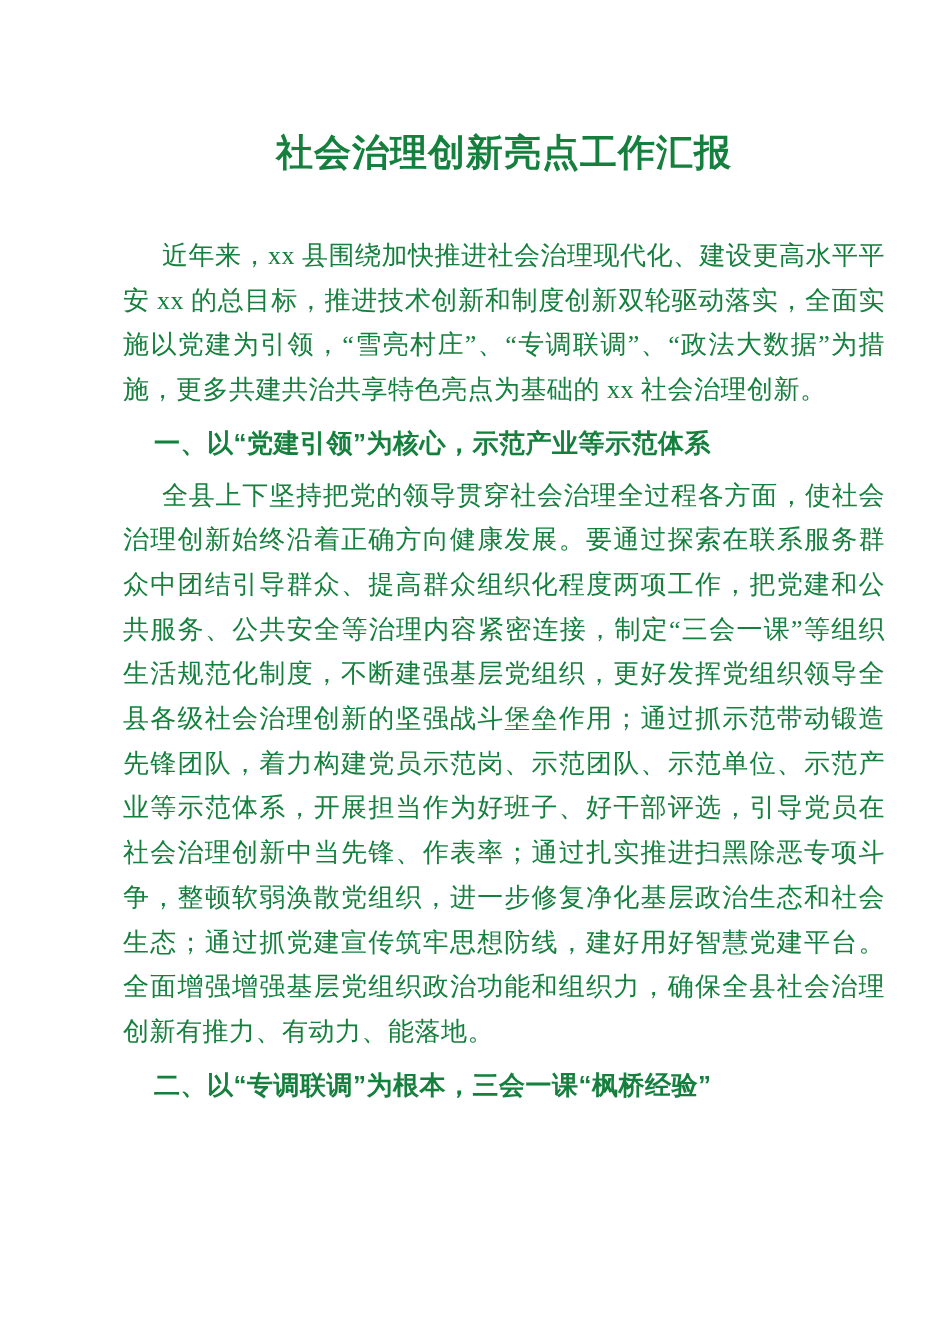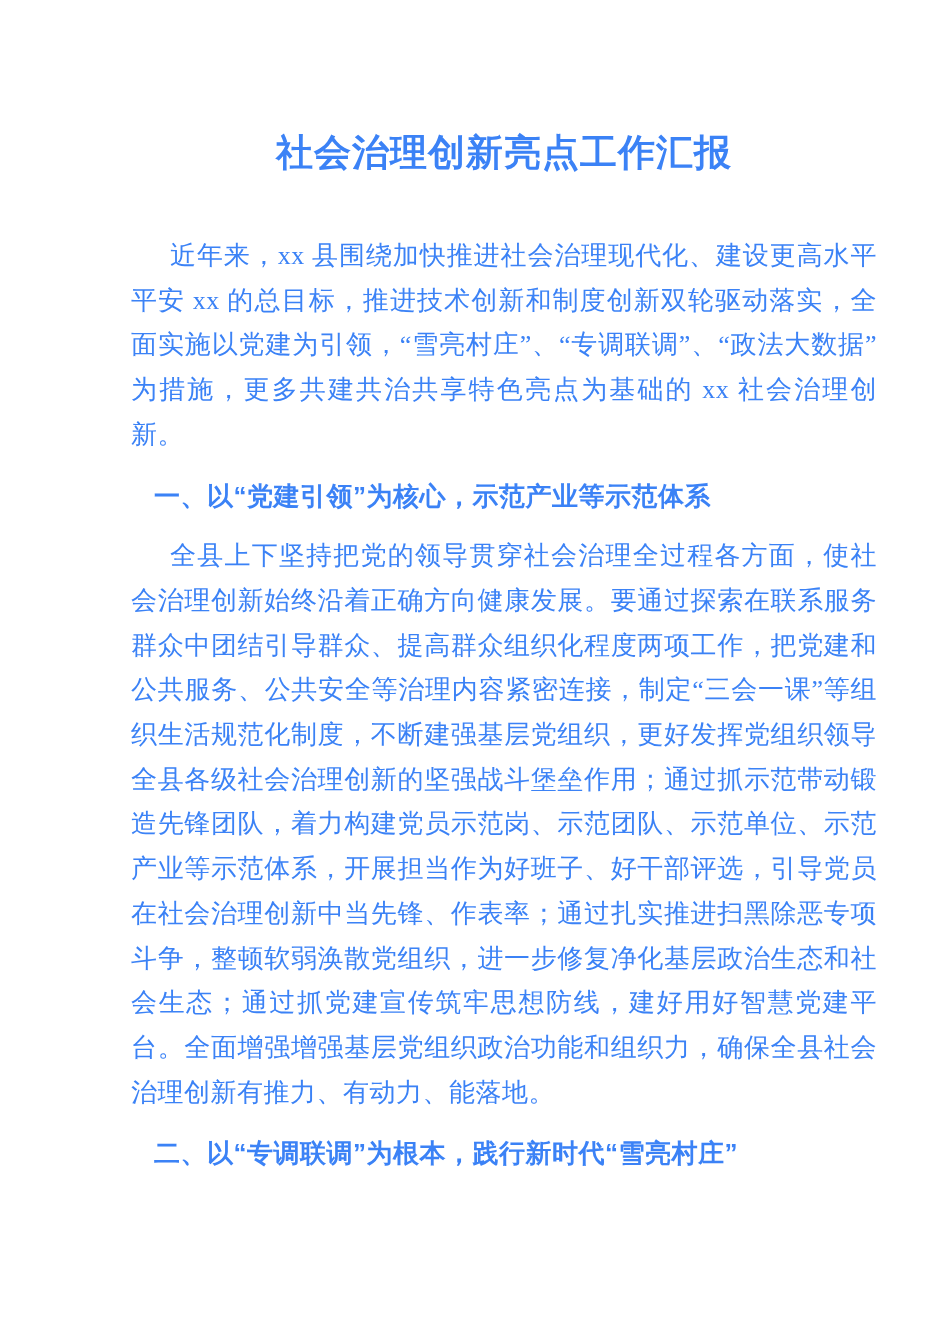--- a/index.html
+++ b/index.html
@@ -6,41 +6,41 @@
     margin: 0;
     padding: 0;
     background: #ffffff;
   }
   .page {
     position: relative;
     width: 950px;
     height: 1344px;
     box-sizing: border-box;
     background: #ffffff;
-    color: #3b82f6;
+    color: #15803d;
     padding: 128px 57px 0 115px;
     overflow: hidden;
   }
   .doc-title {
     font-family: "Liberation Serif", "DejaVu Serif", serif;
     font-weight: 700;
     font-size: 37px;
     line-height: 50px;
     text-align: center;
     letter-spacing: 1px;
     margin: 0 0 56px 0;
   }
   .body-para {
     font-family: "Liberation Serif", "DejaVu Serif", serif;
     font-size: 26px;
     line-height: 44.7px;
     letter-spacing: 0.5px;
     text-align: justify;
     text-indent: 39px;
-    margin: 16px;
+    margin: 8px;
   }
   .section-heading {
     font-family: "Liberation Sans", "DejaVu Sans", sans-serif;
     font-weight: 700;
     font-size: 26px;
     line-height: 44.7px;
     letter-spacing: 0.5px;
     text-indent: 39px;
     margin: 0;
     white-space: nowrap;
@@ -51,14 +51,14 @@
 
 <div class="page">
   <h1 class="doc-title">社会治理创新亮点工作汇报</h1>
 
   <p class="body-para">近年来，xx 县围绕加快推进社会治理现代化、建设更高水平平安 xx 的总目标，推进技术创新和制度创新双轮驱动落实，全面实施以党建为引领，“雪亮村庄”、“专调联调”、“政法大数据”为措施，更多共建共治共享特色亮点为基础的 xx 社会治理创新。</p>
 
   <h2 class="section-heading">一、以“党建引领”为核心，示范产业等示范体系</h2>
 
   <p class="body-para">全县上下坚持把党的领导贯穿社会治理全过程各方面，使社会治理创新始终沿着正确方向健康发展。要通过探索在联系服务群众中团结引导群众、提高群众组织化程度两项工作，把党建和公共服务、公共安全等治理内容紧密连接，制定“三会一课”等组织生活规范化制度，不断建强基层党组织，更好发挥党组织领导全县各级社会治理创新的坚强战斗堡垒作用；通过抓示范带动锻造先锋团队，着力构建党员示范岗、示范团队、示范单位、示范产业等示范体系，开展担当作为好班子、好干部评选，引导党员在社会治理创新中当先锋、作表率；通过扎实推进扫黑除恶专项斗争，整顿软弱涣散党组织，进一步修复净化基层政治生态和社会生态；通过抓党建宣传筑牢思想防线，建好用好智慧党建平台。全面增强增强基层党组织政治功能和组织力，确保全县社会治理创新有推力、有动力、能落地。</p>
 
-  <h2 class="section-heading">二、以“专调联调”为根本，践行新时代“雪亮村庄”</h2>
+  <h2 class="section-heading">二、以“专调联调”为根本，三会一课“枫桥经验”</h2>
 </div>
 
 </body></html>

